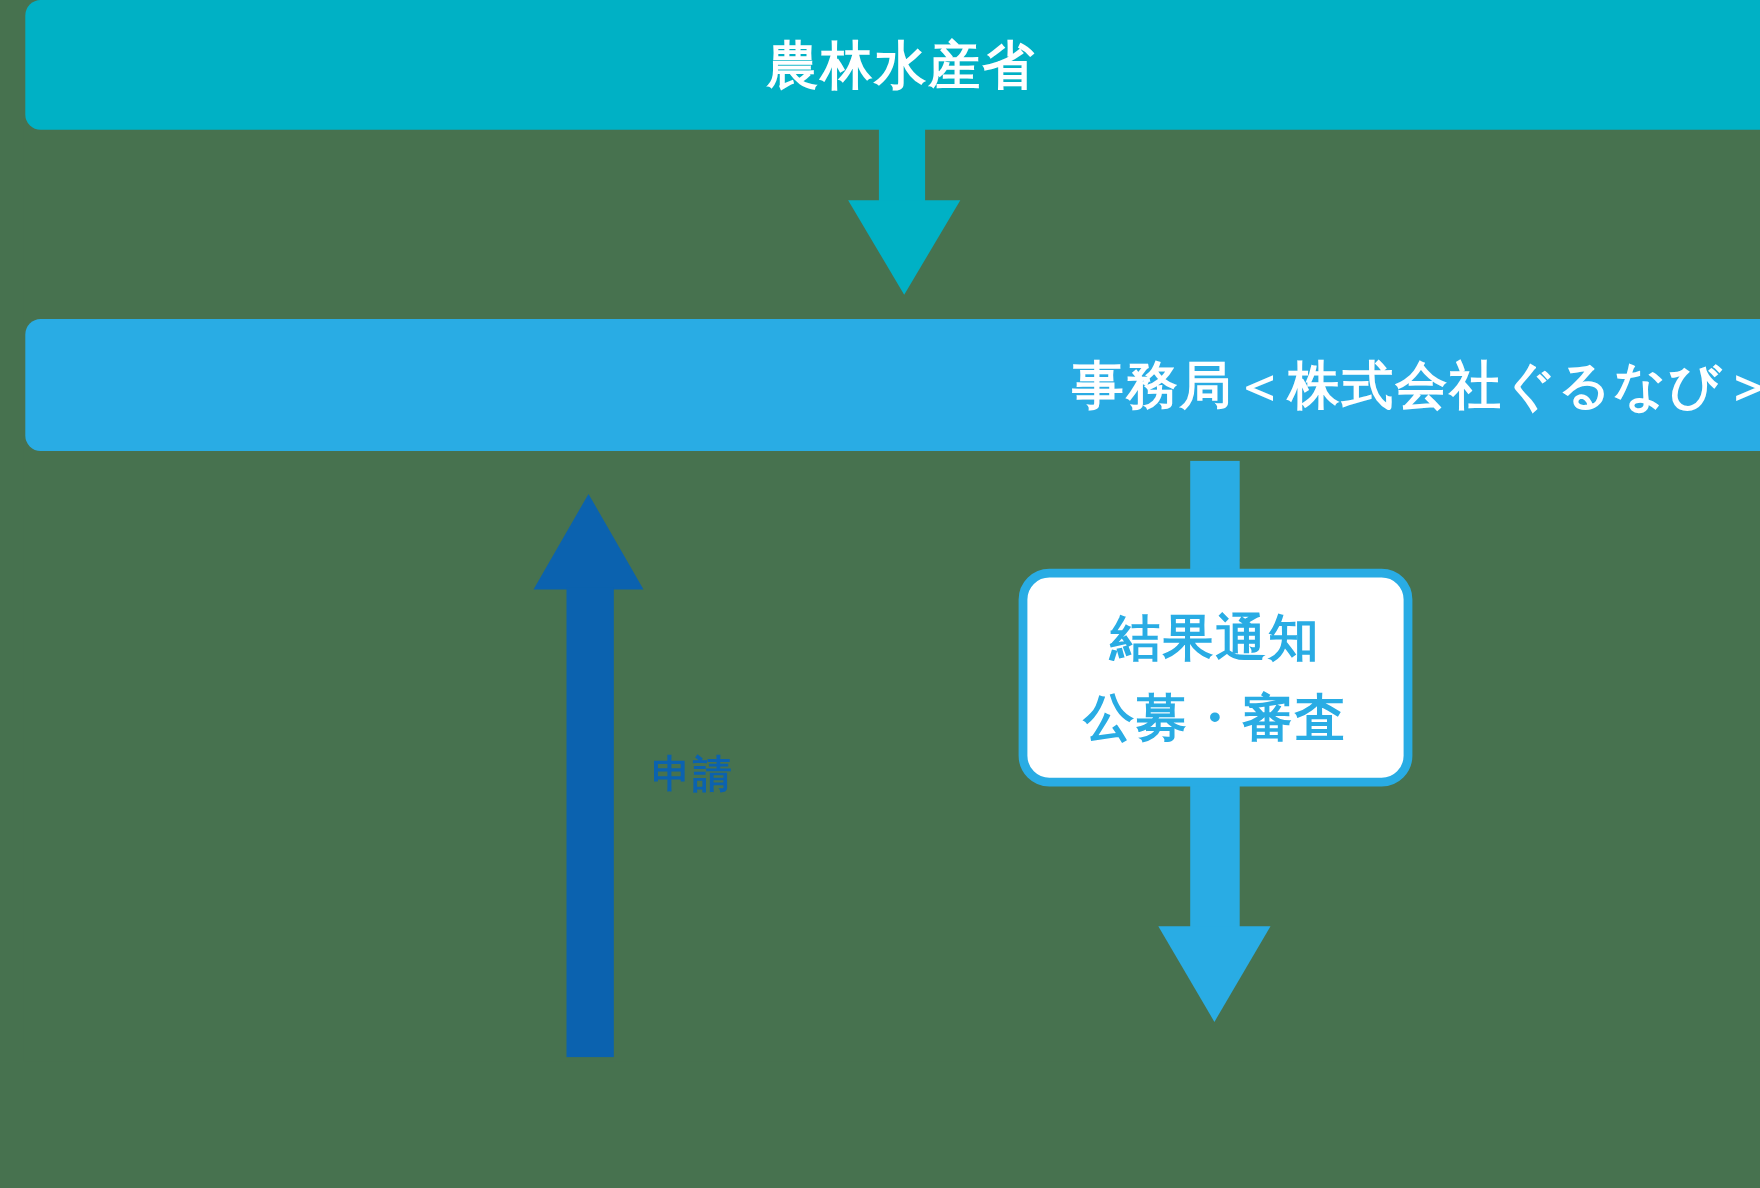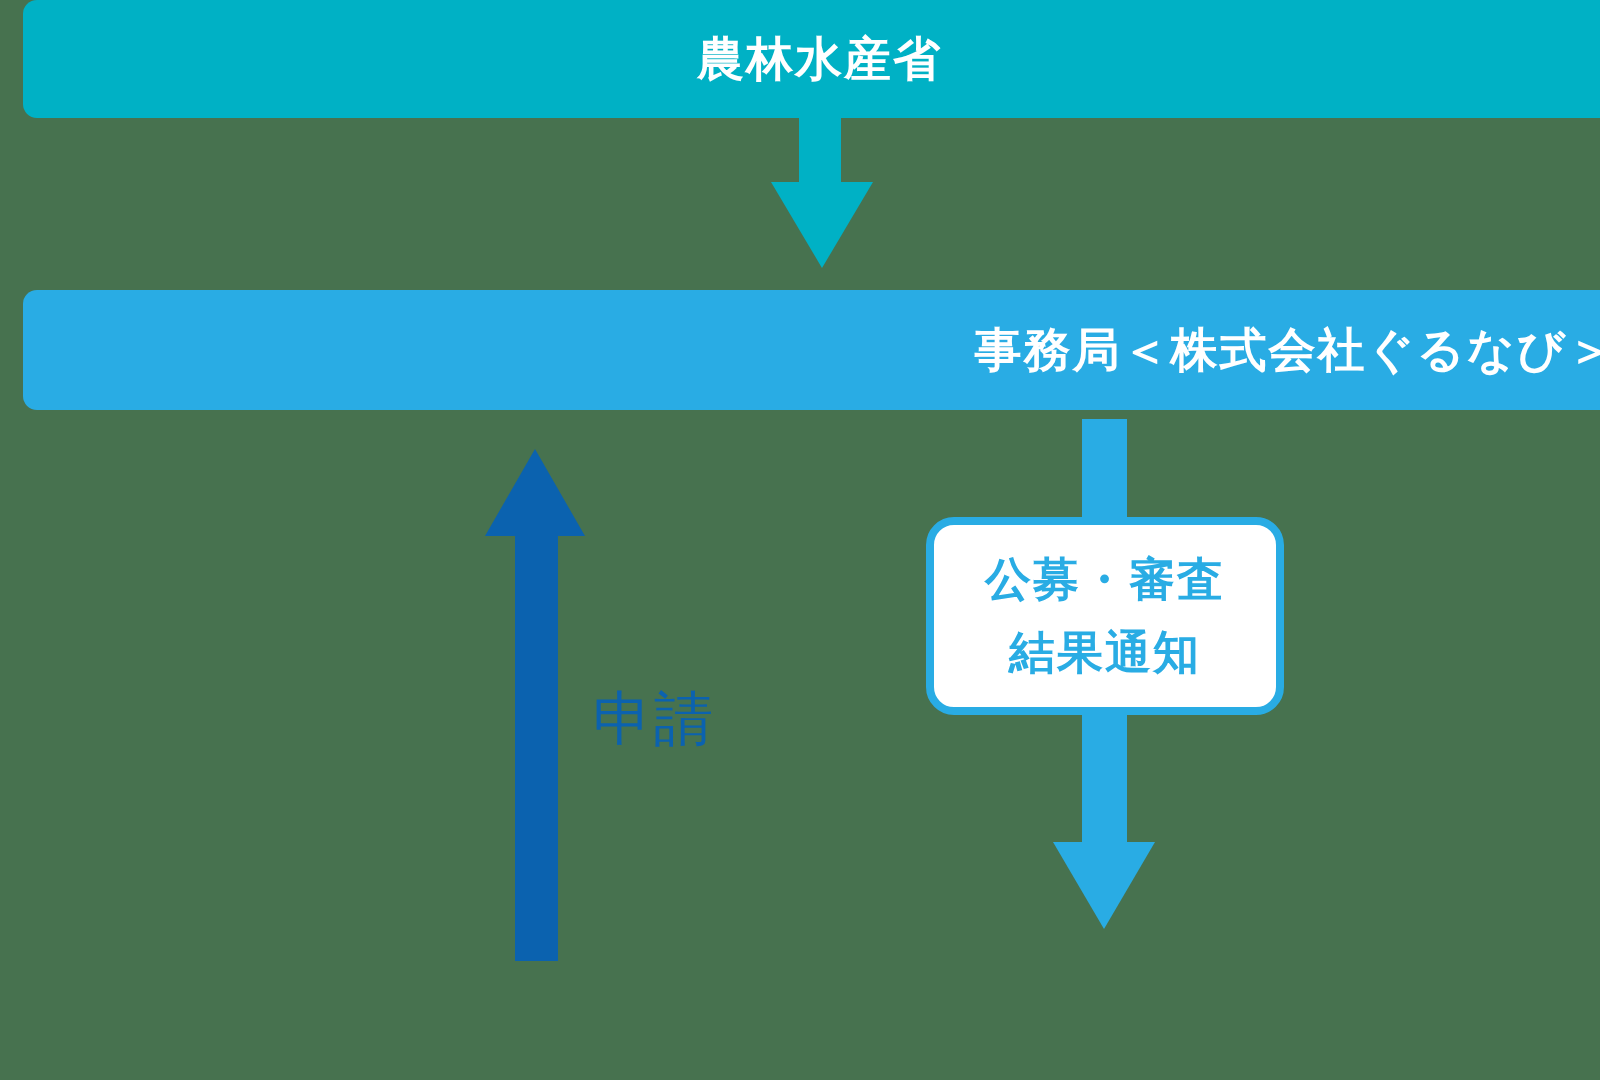--- a/index.html
+++ b/index.html
@@ -43,21 +43,21 @@
     border-top:87px solid var(--light-blue);z-index:1;}
   
   .notice-box{
     position:absolute;left:905px;top:517px;width:358px;height:198px;
     box-sizing:border-box;background:var(--white);
     border:8px solid var(--light-blue);border-radius:28px;z-index:2;
     display:flex;flex-direction:column;align-items:center;justify-content:center;
     color:var(--light-blue);font-weight:700;font-size:46px;line-height:1.58;letter-spacing:2px;
   }
   
-  .flow-label{position:absolute;font-weight:400;font-size:59px;letter-spacing:2px;z-index:3;}
+  .flow-label{position:absolute;font-weight:700;font-size:35px;letter-spacing:2px;z-index:3;}
   .label-application{left:572px;top:680px;color:var(--dark-blue);}
   .label-subsidy{left:876px;top:748px;color:var(--light-blue);}
 </style>
 </head>
 <body>
 
 <div id="canvas">
 
   <div class="bar bar-ministry">
     <span>農林水産省</span>
@@ -71,19 +71,19 @@
   </div>
 
   <div class="tri dark-head"></div>
   <div class="shaft dark-shaft"></div>
   <div class="flow-label label-application">申請</div>
 
   <div class="shaft light-shaft"></div>
   <div class="tri light-head"></div>
 
   <div class="notice-box">
+    <span>結果通知</span>
     <span>公募・審査</span>
-    <span>結果通知</span>
   </div>
 
 
 
 </div>
 
 </body></html>

